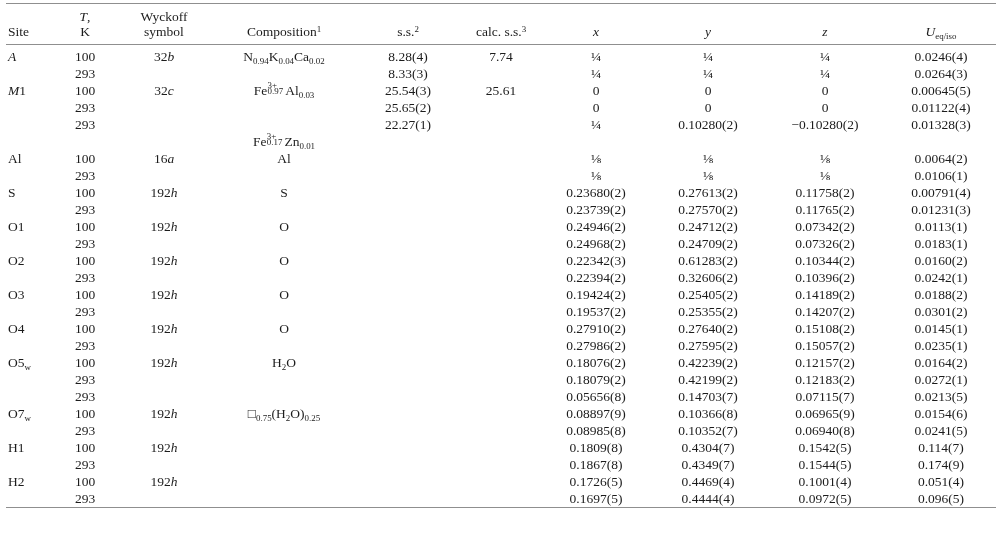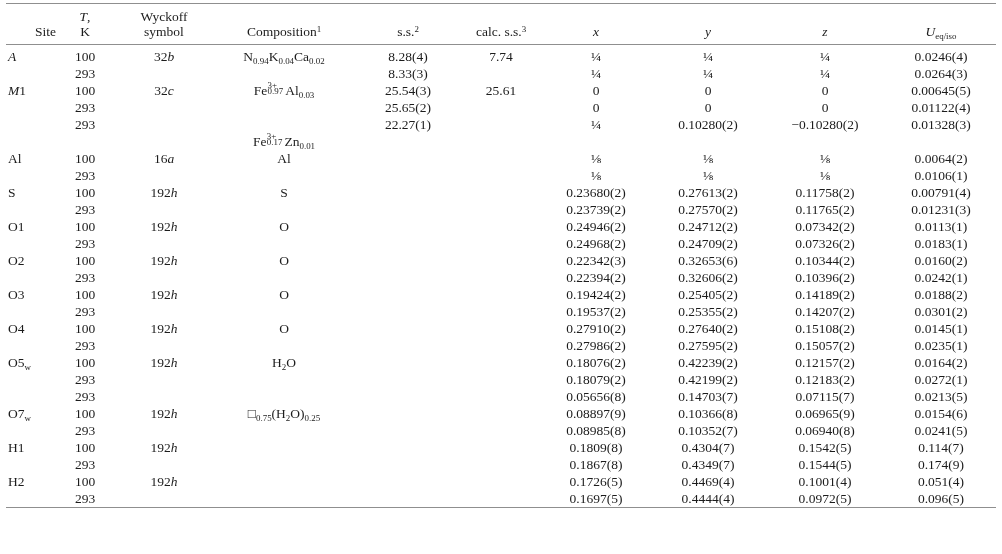--- a/index.html
+++ b/index.html
@@ -13,21 +13,21 @@
   table{
     border-collapse:collapse;table-layout:fixed;width:990px;
     border-top:1px solid #8f8f8f;border-bottom:1px solid #8f8f8f;
     font-size:13.5px;
   }
   thead th{
     font-weight:normal;vertical-align:bottom;text-align:center;
     padding:5px 0 5px 0;border-bottom:1px solid #8f8f8f;
     white-space:nowrap;
   }
-  thead th.col-site{text-align:right;padding-left:2px;}
+  thead th.col-site{text-align:left;padding-left:2px;}
   .hline{line-height:15px;}
   tbody td{
     height:17px;line-height:17px;padding:0;text-align:center;
     white-space:nowrap;vertical-align:middle;
   }
   tbody td.c-site{text-align:left;padding-left:2px;}
   tbody tr.first td{padding-top:3px;}
   .it{font-style:italic;}
   sub.s,sup.s{font-size:0.66em;line-height:0;vertical-align:baseline;position:relative;}
   sub.s{top:0.30em;}
@@ -236,21 +236,21 @@
           <td>0.0183(1)</td>
         </tr>
         <tr>
           <td class="c-site">O2</td>
           <td>100</td>
           <td>192<span class="it">h</span></td>
           <td>O</td>
           <td></td>
           <td></td>
           <td>0.22342(3)</td>
-          <td>0.32653(6)</td>
+          <td>0.61283(2)</td>
           <td>0.10344(2)</td>
           <td>0.0160(2)</td>
         </tr>
         <tr>
           <td class="c-site"></td>
           <td>293</td>
           <td></td>
           <td></td>
           <td></td>
           <td></td>

